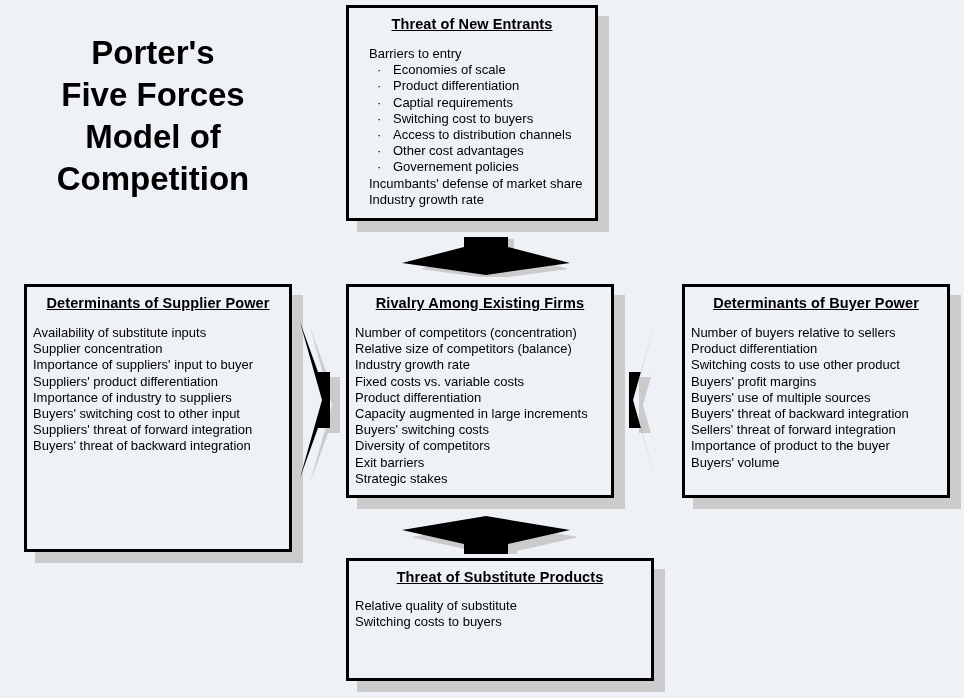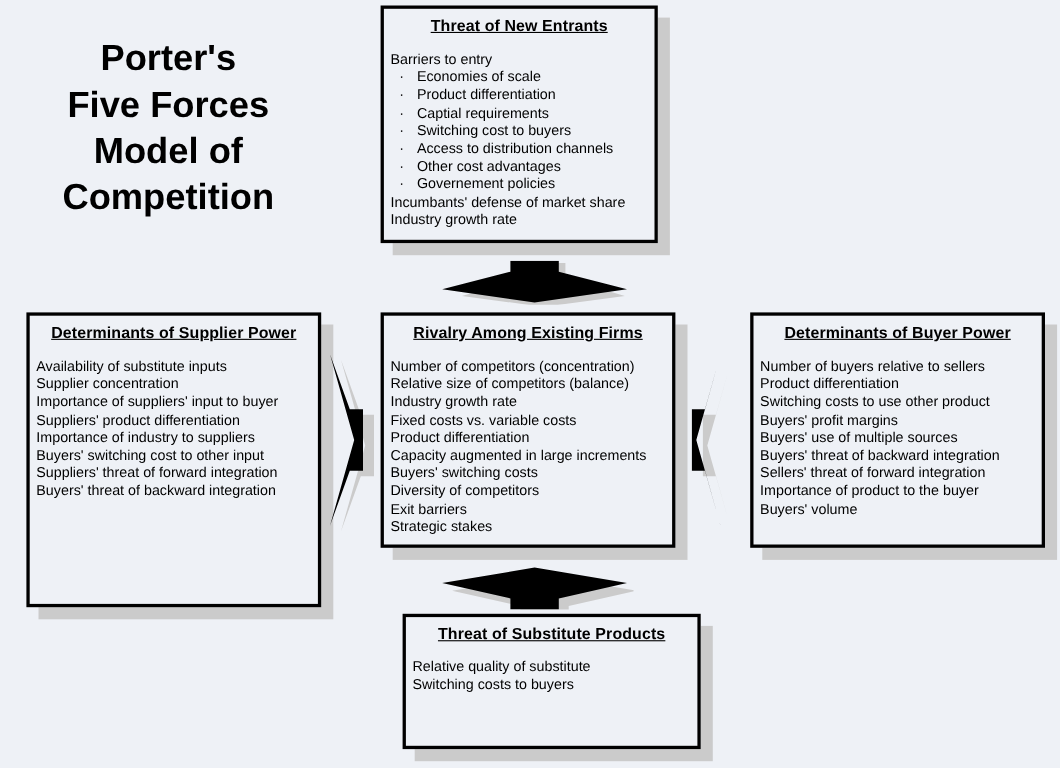--- a/index.html
+++ b/index.html
@@ -71,23 +71,23 @@
     display: inline-block;
     width: 16px;
     text-align: left;
   }
 
   
   #box-entrants  { left: 346px; top: 5px;   width: 252px; height: 216px; }
   #box-supplier  { left: 24px;  top: 284px; width: 268px; height: 268px; }
   #box-rivalry   { left: 346px; top: 284px; width: 268px; height: 214px; }
   #box-buyer     { left: 682px; top: 284px; width: 268px; height: 214px; }
-  #box-substitute{ left: 346px; top: 558px; width: 271px; height: 123px; margin-left: 20px; }
-
-  #box-entrants .force-list  { padding-left: 6px; }
+  #box-substitute{ left: 346px; top: 558px; width: 308px; height: 123px; }
+
+  #box-entrants .force-list  { padding-left: 20px; }
   #box-substitute .force-list{ margin-top: 13px; }
 
   
   .arrow {
     position: absolute;
   }
   .arrow svg { display: block; }
 
   #arrow-top    { left: 396px; top: 237px; }
   #arrow-bottom { left: 396px; top: 506px; }

